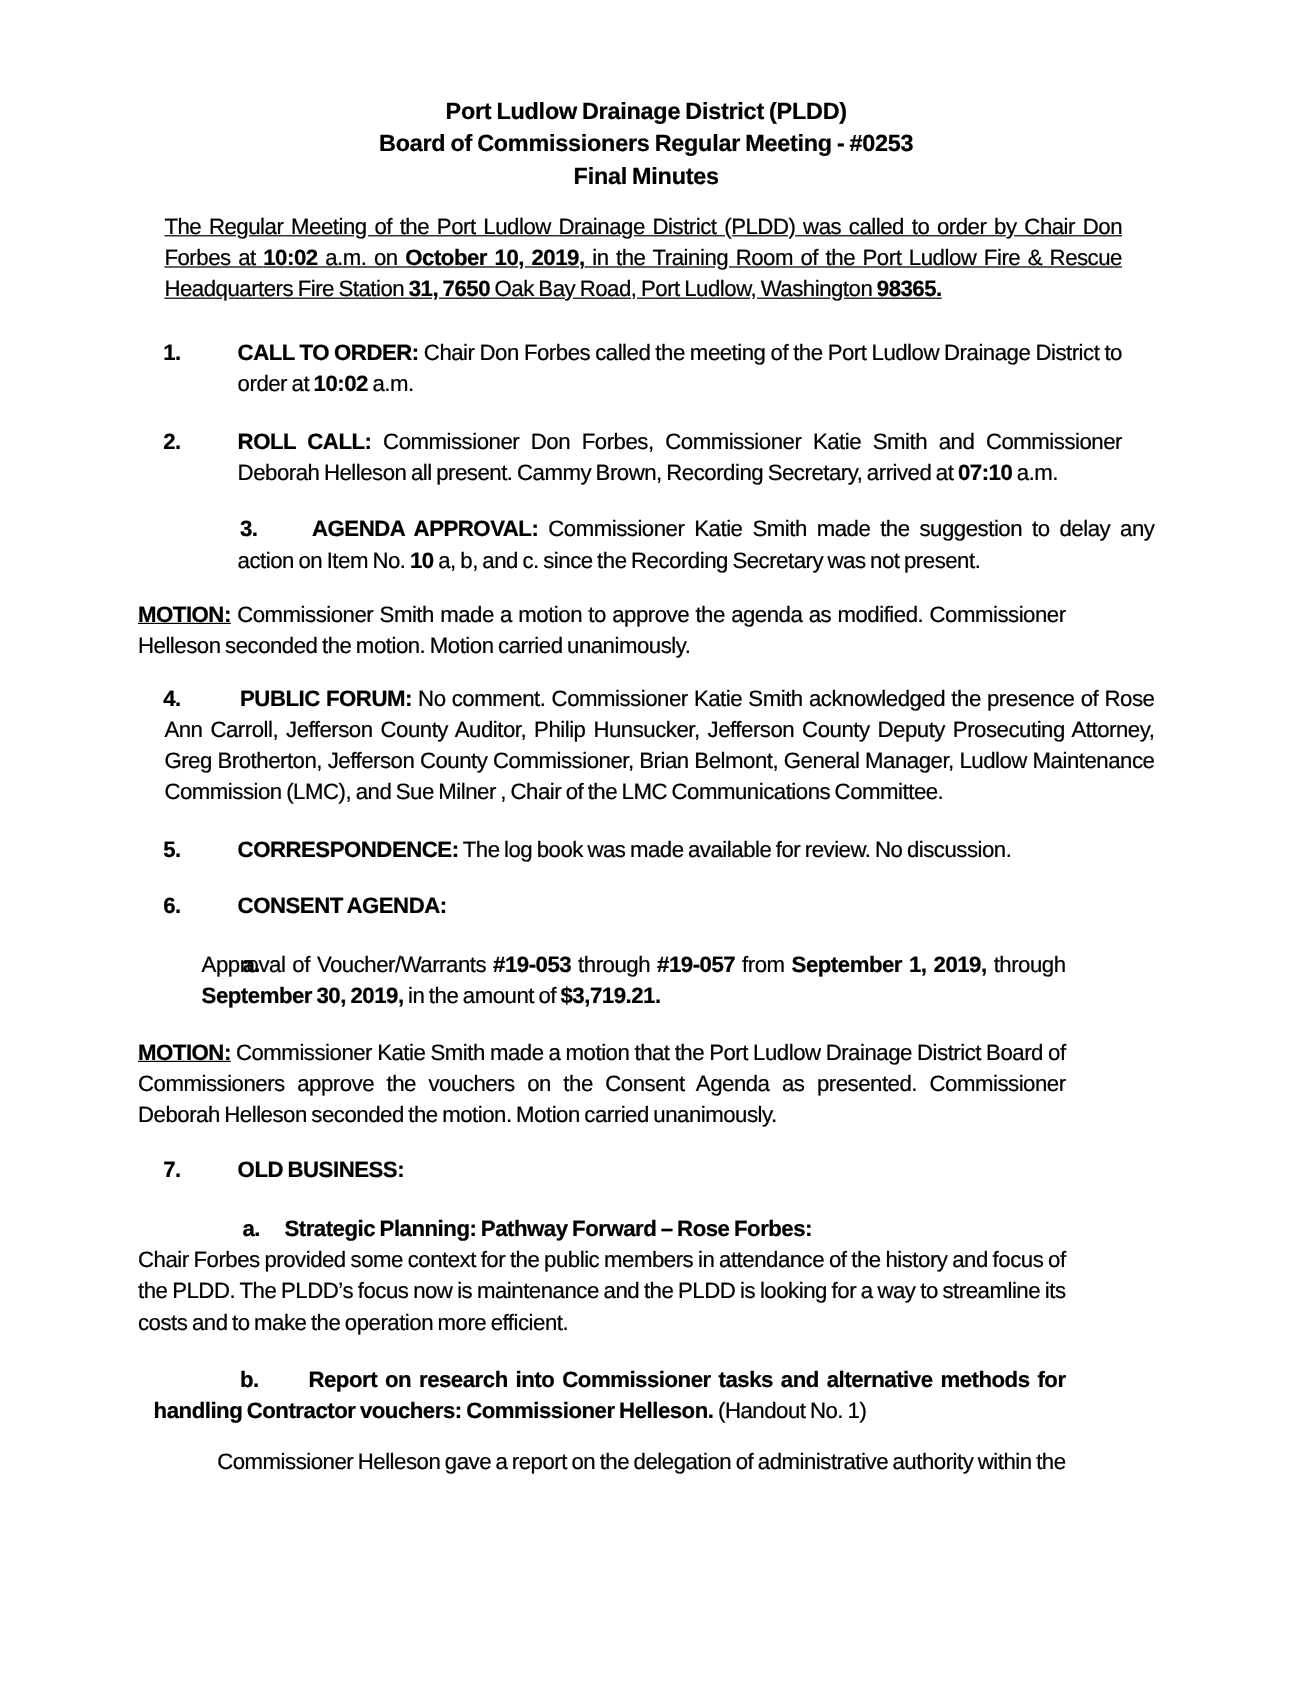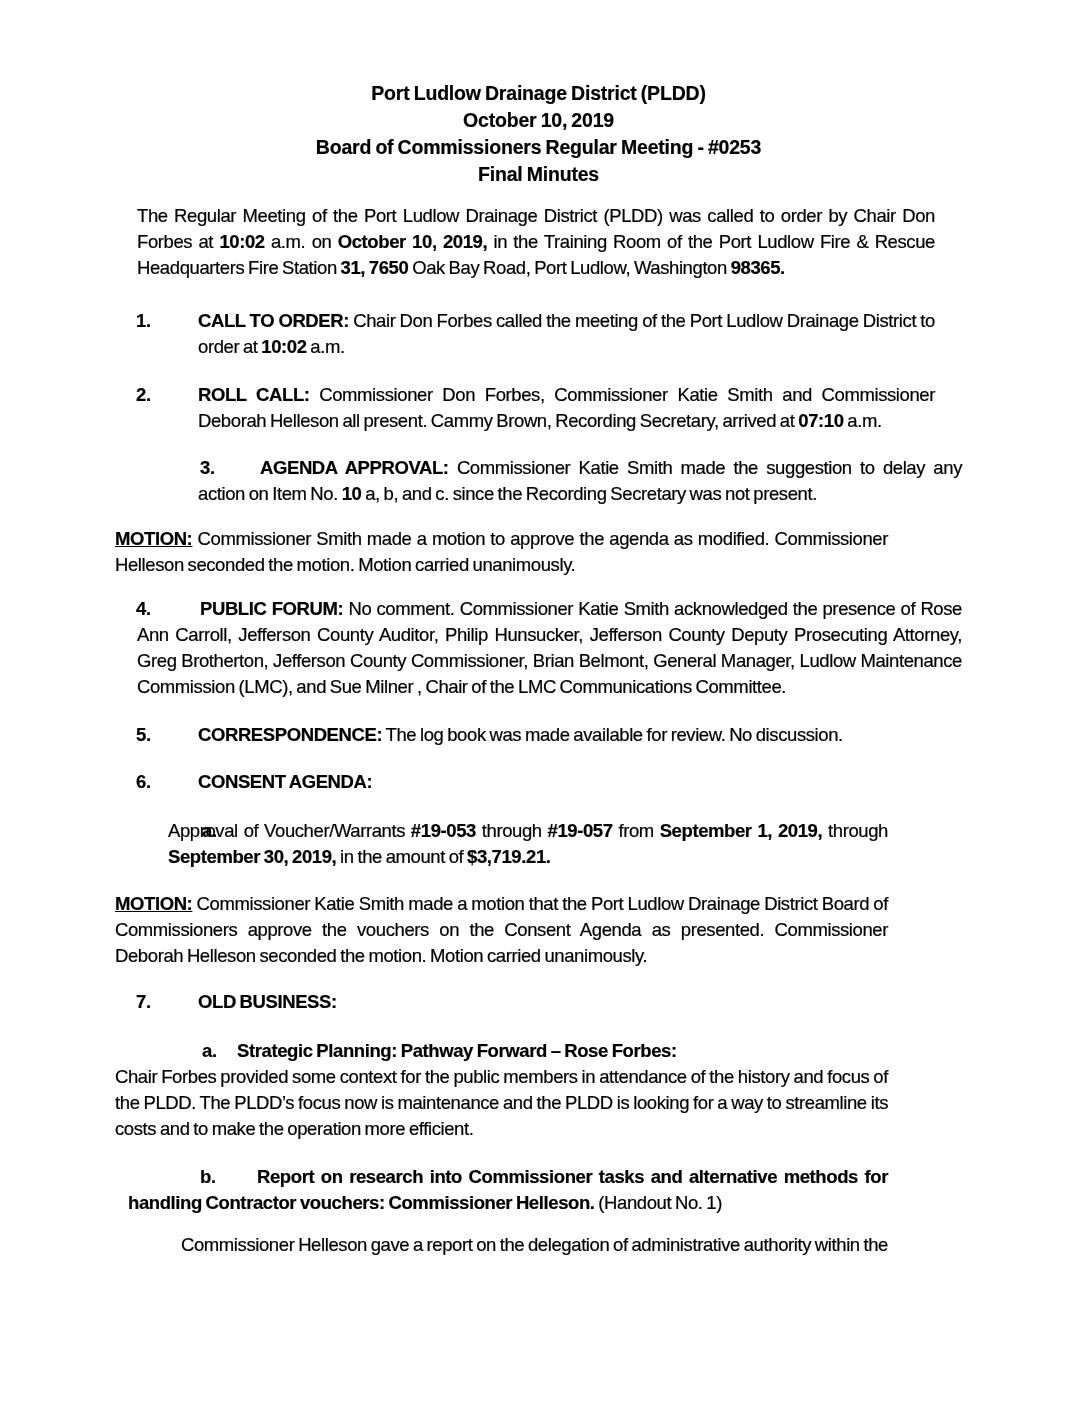--- a/index.html
+++ b/index.html
@@ -50,21 +50,21 @@
   .body120 { margin-left: 53px; }              
   .body122 { margin-left: 122px; font-weight: bold; } 
   .body13  { margin-left: 13px;  }              
   .ind62  { text-indent: 62px; }
   .ind63  { text-indent: 63px; }
   .ind129 { text-indent: 129px; }
   .mr27 { margin-right: 27px; }  
   .mr74 { margin-right: 74px; }  
   .ml22 { margin-left: 22px; }   
   
-  .mt15 { margin-top: 15px; }
+  .mt15 { margin-top: 15px; text-decoration: underline; }
   .mt27 { margin-top: 27px; }
   .mt22 { margin-top: 22px; }
   .mt21 { margin-top: 21px; }
   .mt19 { margin-top: 19px; }
   .mt18 { margin-top: 18px; }
   .mt23 { margin-top: 23px; }
   .mt20 { margin-top: 20px; }
   .mt14 { margin-top: 14px; }
   .mt16 { margin-top: 16px; text-align: right; }
   .footer {
@@ -77,21 +77,20 @@
     gap: 11px;
   }
 </style>
 </head>
 <body>
 
 <div class="page">
 
   <div class="title-block">
     <div>Port Ludlow Drainage District (PLDD)</div>
-    <div>October 10, 2019</div>
     <div>Board of Commissioners Regular Meeting - #0253</div>
     <div>Final Minutes</div>
   </div>
 
   <p class="mt15 ml22 mr27 just"><span>The Regular Meeting of the Port Ludlow Drainage District (PLDD) was called to order by Chair Don Forbes at </span><span class="b">10:02</span><span> a.m. on </span><span class="b">October 10, 2019,</span><span> in the Training Room of the Port Ludlow Fire &amp; Rescue Headquarters Fire Station </span><span class="b">31, 7650</span><span> Oak Bay Road, Port Ludlow, Washington </span><span class="b">98365.</span></p>
 
   <div class="item mt27">
     <span class="num numL1">1.</span>
     <div class="body83 mr27 just"><span class="b">CALL TO ORDER:</span><span> Chair Don Forbes called the meeting of the Port Ludlow Drainage District to order at </span><span class="b">10:02</span><span> a.m.</span></div>
   </div>

